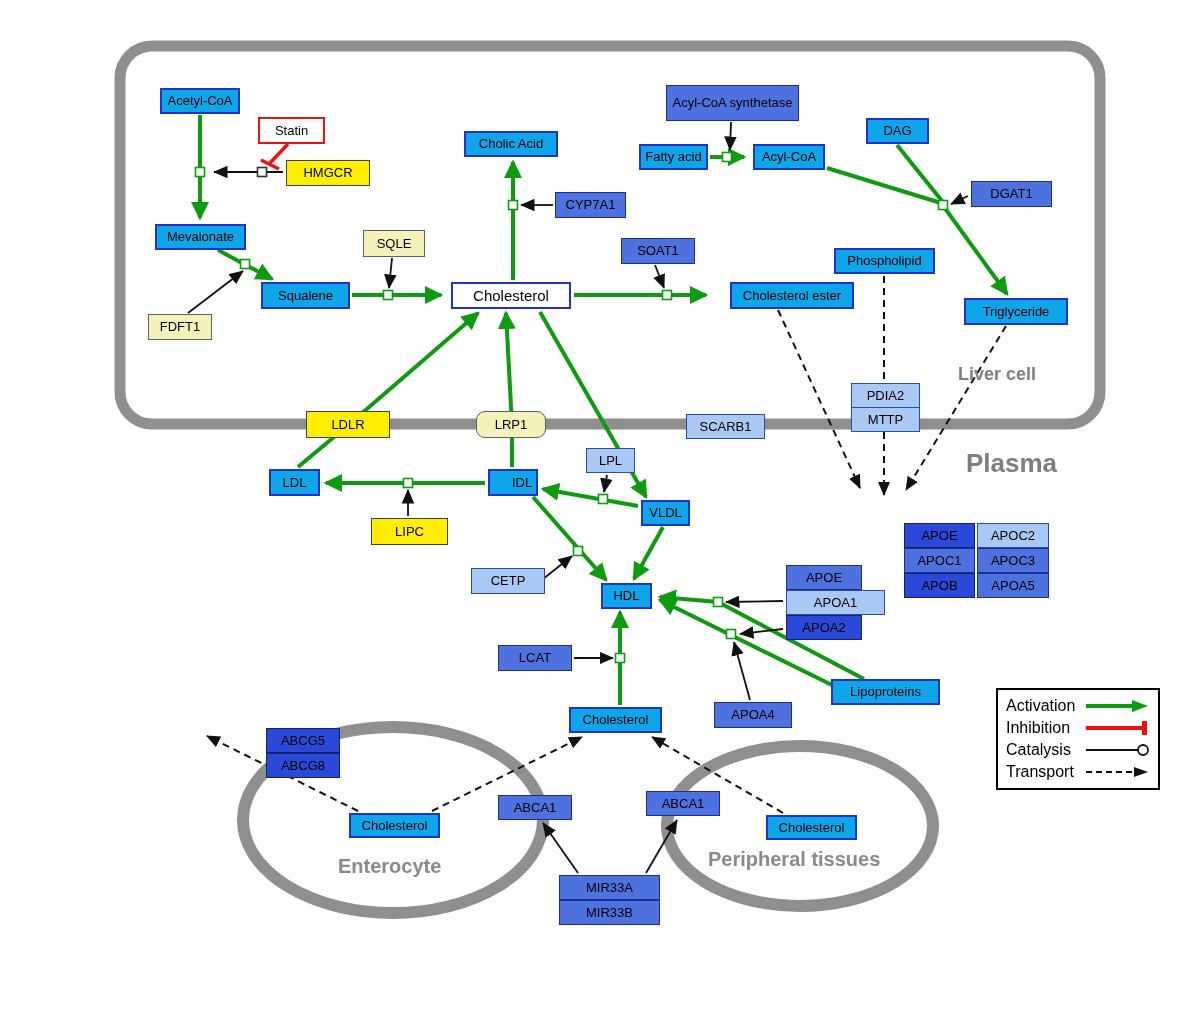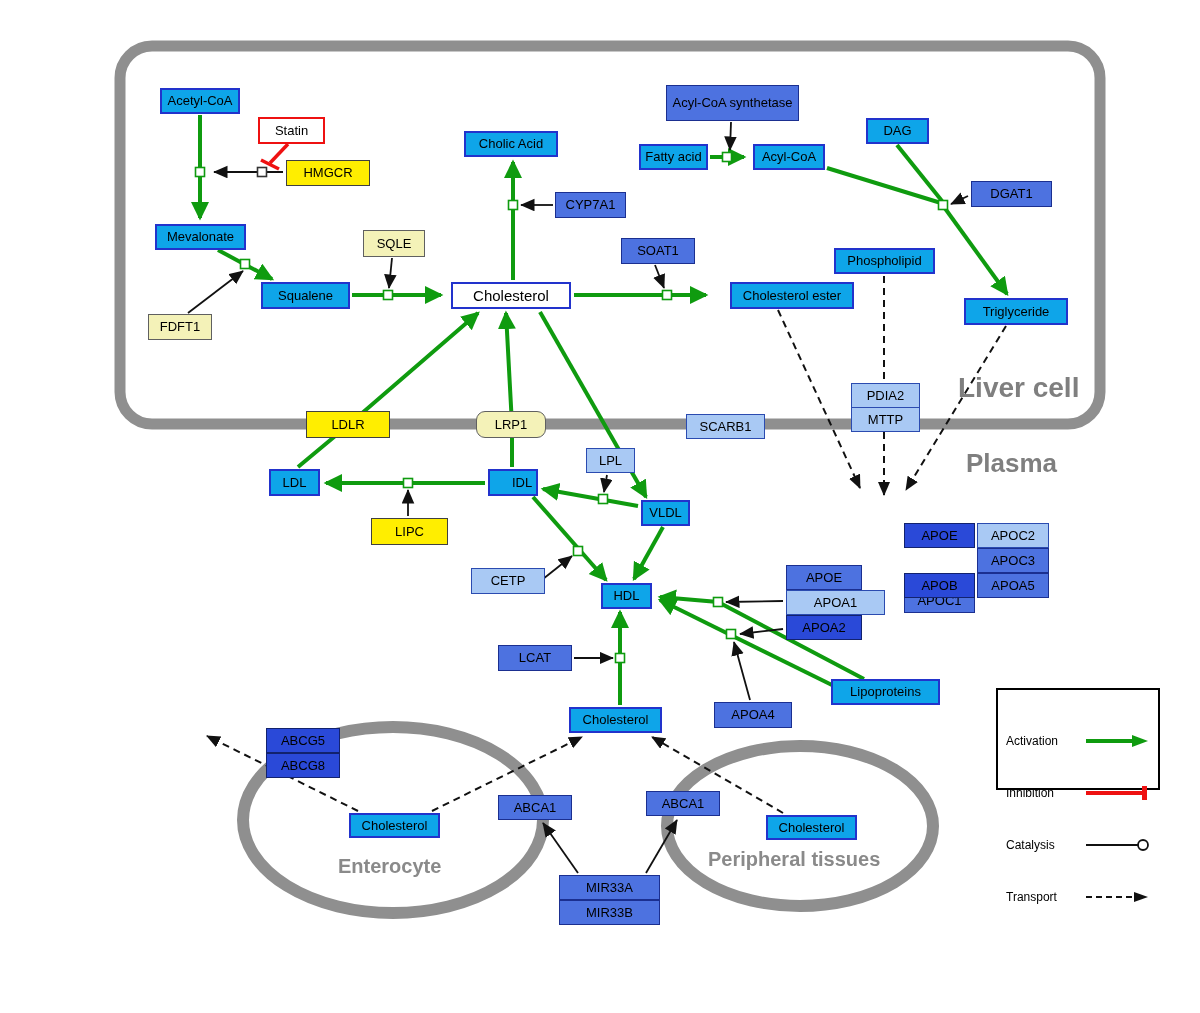--- a/index.html
+++ b/index.html
@@ -20,21 +20,21 @@
   .cr { background:#f4f2b8; border:1.5px solid #606060; }
   .bl { background:#a9c9f4; border:1.5px solid #2b4bb0; }
   .bm { background:#4d72e0; border:1.5px solid #1b2f90; }
   .bd { background:#2a49d8; border:1.5px solid #12226e; }
   .lab { position:absolute; color:#7f7f7f; font-weight:bold; z-index:2; white-space:nowrap; }
   .legend {
     position:absolute; left:996px; top:688px; width:164px; height:102px;
     background:#fff; border:2.5px solid #000; box-sizing:border-box; z-index:3;
     padding:7px 8px; display:flex; flex-direction:column; justify-content:space-between;
   }
-  .lrow { display:flex; align-items:center; justify-content:space-between; font-size:12px; color:#000;margin-top:36px; }
+  .lrow { display:flex; align-items:center; justify-content:space-between; font-size:16px; color:#000; }
   .lrow svg { flex:0 0 auto; }
 </style>
 </head>
 <body>
 
 <svg class="canvas" width="1200" height="1013">
   <defs>
     <marker id="ag" markerWidth="5" markerHeight="5" refX="4" refY="2.25" orient="auto">
       <path d="M0,0 L4.6,2.25 L0,4.5 z" fill="#0f9b0f"></path>
     </marker>
@@ -118,21 +118,21 @@
     <rect x="403.5" y="478.5" width="9" height="9"></rect>
     <rect x="598.5" y="494.5" width="9" height="9"></rect>
     <rect x="573.5" y="546.5" width="9" height="9"></rect>
     <rect x="615.5" y="653.5" width="9" height="9"></rect>
     <rect x="713.5" y="597.5" width="9" height="9"></rect>
     <rect x="726.5" y="629.5" width="9" height="9"></rect>
     <rect x="257.5" y="167.5" width="9" height="9" stroke="#333333"></rect>
   </g>
 </svg>
 
-<div class="lab" style="left:958px; top:372px; font-size:28px;">Liver cell</div>
+<div class="lab" style="left:958px; top:364px; font-size:18px;">Liver cell</div>
 <div class="lab" style="left:966px; top:448px; font-size:26px;">Plasma</div>
 <div class="lab" style="left:338px; top:855px; font-size:20px; color:#8a8a8a;">Enterocyte</div>
 <div class="lab" style="left:708px; top:848px; font-size:20px; color:#8a8a8a;">Peripheral tissues</div>
 
 <div class="node m" style="left:160px; top:88px;  width:80px;  height:26px;">Acetyl-CoA</div>
 <div class="node rb" style="left:258px; top:117px; width:67px;  height:27px;">Statin</div>
 <div class="node yl" style="left:286px; top:160px; width:84px;  height:26px;">HMGCR</div>
 <div class="node m" style="left:155px; top:224px; width:91px;  height:26px;">Mevalonate</div>
 <div class="node cr" style="left:363px; top:230px; width:62px;  height:27px;">SQLE</div>
 <div class="node m" style="left:261px; top:282px; width:89px;  height:27px;">Squalene</div>
@@ -162,21 +162,21 @@
 <div class="node bl" style="left:471px; top:568px; width:74px;  height:26px;">CETP</div>
 <div class="node m" style="left:601px; top:583px; width:51px;  height:26px;">HDL</div>
 <div class="node bm" style="left:786px; top:565px; width:76px;  height:25px;">APOE</div>
 <div class="node bl" style="left:786px; top:590px; width:99px;  height:25px;">APOA1</div>
 <div class="node bd" style="left:786px; top:615px; width:76px;  height:25px;">APOA2</div>
 <div class="node bm" style="left:498px; top:645px; width:74px;  height:26px;">LCAT</div>
 <div class="node bm" style="left:714px; top:702px; width:78px;  height:26px;">APOA4</div>
 <div class="node m" style="left:831px; top:679px; width:109px; height:26px;">Lipoproteins</div>
 <div class="node bd" style="left:904px; top:523px; width:71px;  height:25px;">APOE</div>
 <div class="node bl" style="left:977px; top:523px; width:72px;  height:25px;">APOC2</div>
-<div class="node bm" style="left:904px; top:548px; width:71px;  height:25px;margin-top:40px;">APOC1</div>
+<div class="node bm" style="left:904px; top:548px; width:71px;  height:25px;">APOC1</div>
 <div class="node bm" style="left:977px; top:548px; width:72px;  height:25px;">APOC3</div>
 <div class="node bd" style="left:904px; top:573px; width:71px;  height:25px;">APOB</div>
 <div class="node bm" style="left:977px; top:573px; width:72px;  height:25px;">APOA5</div>
 <div class="node m" style="left:569px; top:707px; width:93px;  height:26px;">Cholesterol</div>
 <div class="node bd" style="left:266px; top:728px; width:74px;  height:25px;">ABCG5</div>
 <div class="node bd" style="left:266px; top:753px; width:74px;  height:25px;">ABCG8</div>
 <div class="node m" style="left:349px; top:813px; width:91px;  height:25px;">Cholesterol</div>
 <div class="node bm" style="left:498px; top:795px; width:74px;  height:25px;">ABCA1</div>
 <div class="node bm" style="left:646px; top:791px; width:74px;  height:25px;">ABCA1</div>
 <div class="node m" style="left:766px; top:815px; width:91px;  height:25px;">Cholesterol</div>

